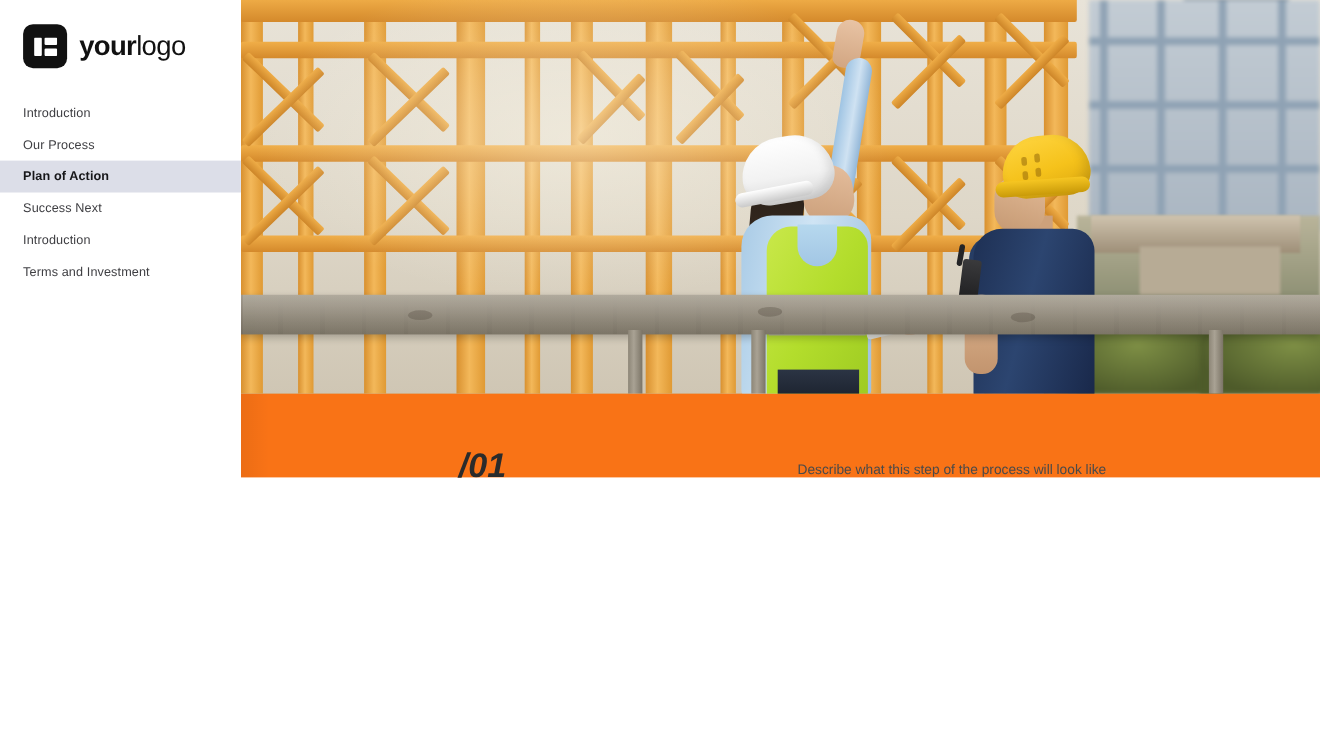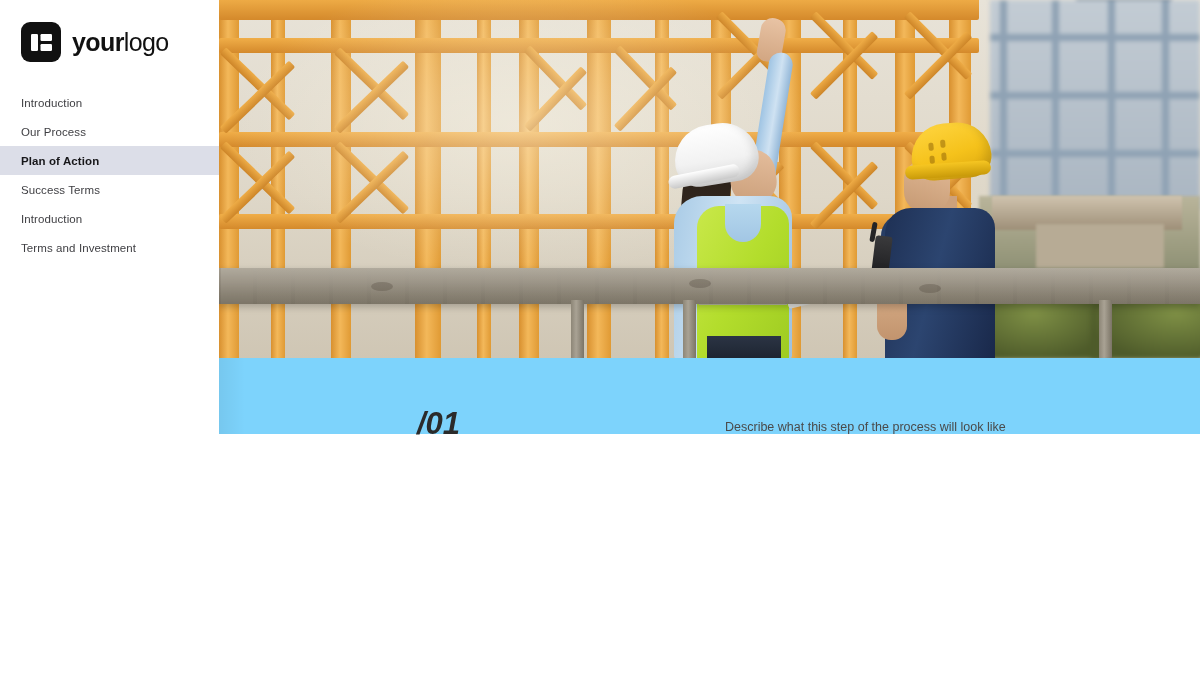--- a/index.html
+++ b/index.html
@@ -219,21 +219,21 @@
     font-size:37px; font-weight:700; color:#ffffff;
     letter-spacing:-0.4px; line-height:1; white-space:nowrap;
   }
   .sec-title .num { font-style:italic; margin-right:16px; }
   .sec-sub {
     margin-top:30px; font-size:15.5px; font-weight:700; color:#f4f4f4;
     line-height:1.62; letter-spacing:-0.1px;
   }
 
   
-  .white-area { width:981px; height:76px; background:#7dd3fc; position:relative; }
+  .white-area { width:981px; height:76px; background:#f97316; position:relative; }
   .white-area::before {
     content:""; position:absolute; left:0; top:0; width:26px; height:76px;
     background:linear-gradient(90deg, rgba(0,0,0,.055), rgba(0,0,0,0));
   }
   .step-num {
     position:absolute; left:198px; top:50px;
     font-size:31px; font-weight:700; font-style:italic; color:#2b2b2b; line-height:1;
   }
   .step-desc {
     position:absolute; left:506px; top:60px;
@@ -264,21 +264,21 @@
       <div class="nav-item">
         <span>Introduction</span>
       </div>
       <div class="nav-item">
         <span>Our Process</span>
       </div>
       <div class="nav-item active">
         <span>Plan of Action</span>
       </div>
       <div class="nav-item">
-        <span>Success Terms</span>
+        <span>Success Next</span>
       </div>
       <div class="nav-item">
         <span>Introduction</span>
       </div>
       <div class="nav-item">
         <span>Terms and Investment</span>
       </div>
     </nav>
   </aside>
 

